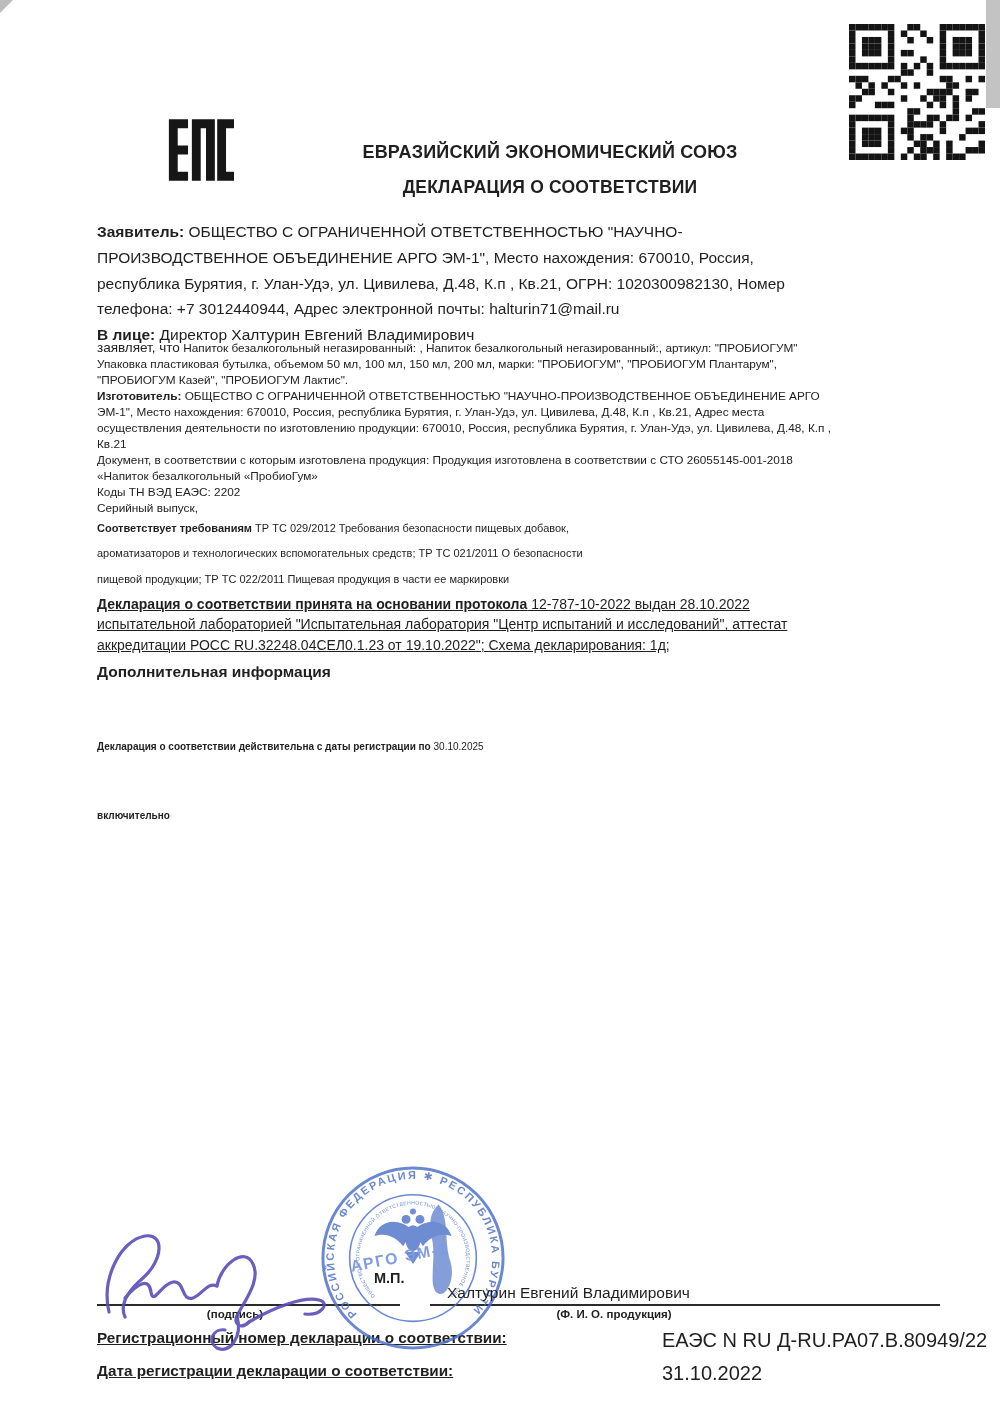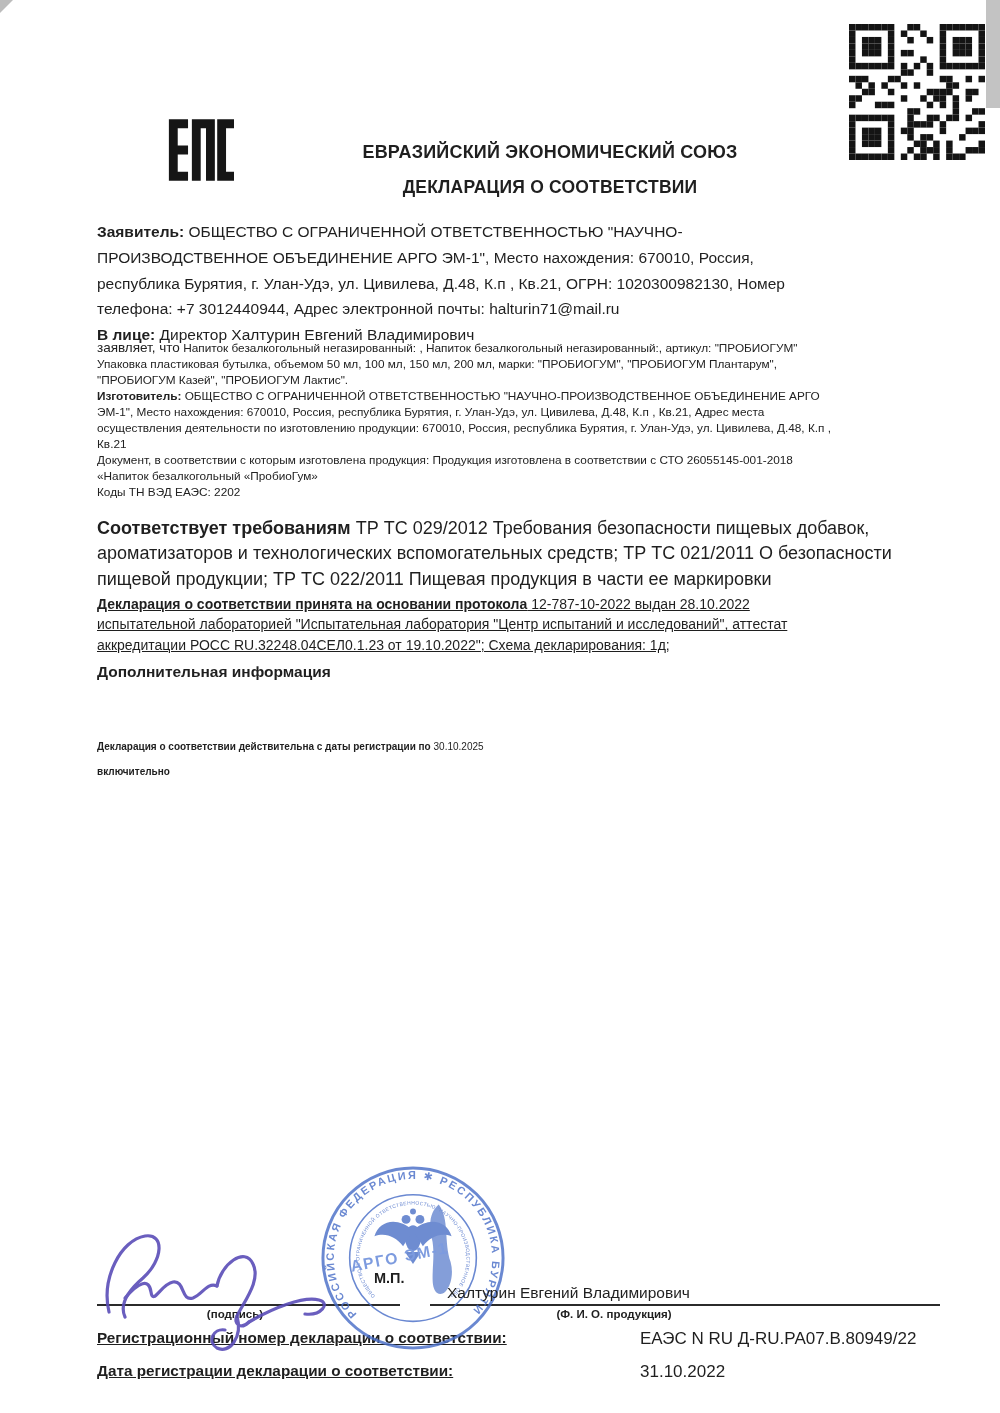--- a/index.html
+++ b/index.html
@@ -3,45 +3,45 @@
 <meta charset="utf-8">
 <style>
   html,body{margin:0;padding:0;background:#e9e9e9;}
   #page{
     position:relative;width:1000px;height:1413px;background:#ffffff;
     font-family:"Liberation Sans","DejaVu Sans",sans-serif;color:#1f1f1f;
     overflow:hidden;margin:0 auto;
   }
   .abs{position:absolute;}
   .prelines{white-space:pre-line;}
-  .b{font-weight:bold;}
+  .b{font-weight:bold;margin-top:44px;}
   
   .titles{left:100px;right:0;text-align:center;font-weight:bold;letter-spacing:.2px;}
   #title-union{top:142px;font-size:18px;}
   #title-decl{top:177px;font-size:17.5px;}
   
   .para{left:97px;width:866px;}
   #p-applicant{top:219px;font-size:15.5px;line-height:25.8px;}
   #p-small{top:340px;font-size:11.8px;line-height:16px;color:#222;}
   #p-small .biglabel{font-size:13.5px;font-weight:normal;}
-  #p-conform{top:516px;font-size:18px;line-height:25.3px;}
+  #p-conform{top:516px;font-size:11px;line-height:25.3px;}
   #p-basis{top:594px;font-size:14px;line-height:20.4px;text-decoration:underline;}
   #p-add{top:663px;font-size:15.5px;font-weight:bold;}
   #p-valid{top:735px;font-size:10px;line-height:24.5px;}
   
   .sigline{top:1304px;height:2px;background:#2b2b2b;}
   #line-left{left:97px;width:303px;}
   #line-right{left:430px;width:510px;}
   .caption{top:1308px;width:170px;text-align:center;font-size:11.5px;font-weight:bold;}
   #cap-sign{left:150px;}
   #cap-fio{left:529px;}
   #mp{left:374px;top:1270px;font-size:14.5px;font-weight:bold;z-index:6;}
   #fio{left:447px;top:1284px;font-size:15.5px;z-index:6;}
   .reglabel{left:97px;font-size:15.3px;font-weight:bold;text-decoration:underline;}
-  .regvalue{left:640px;font-size:17px;}
+  .regvalue{left:662px;font-size:20px;}
   #reg-label,#reg-value{top:1329px;}
   #date-label,#date-value{top:1362px;}
   
   #eac-logo{left:168px;top:113px;}
   #qr{left:849px;top:24px;}
   #stamp{left:318px;top:1163px;z-index:3;}
   #signature{left:95px;top:1220px;z-index:4;}
   
   #artifact-right{left:986px;top:0;width:14px;height:108px;background:#c3c3c3;}
   #artifact-corner{left:0;top:0;width:0;height:0;border-left:13px solid #ababab;border-bottom:13px solid transparent;opacity:.8;}
@@ -287,20 +287,21 @@
     </div>
     <div>
       <span class="b">Изготовитель:</span><span class="prelines"> ОБЩЕСТВО С ОГРАНИЧЕННОЙ ОТВЕТСТВЕННОСТЬЮ "НАУЧНО-ПРОИЗВОДСТВЕННОЕ ОБЪЕДИНЕНИЕ АРГО
 ЭМ-1", Место нахождения: 670010, Россия, республика Бурятия, г. Улан-Удэ, ул. Цивилева, Д.48, К.п , Кв.21, Адрес места
 осуществления деятельности по изготовлению продукции: 670010, Россия, республика Бурятия, г. Улан-Удэ, ул. Цивилева, Д.48, К.п ,
 Кв.21</span>
     </div>
     <div class="prelines">Документ, в соответствии с которым изготовлена продукция: Продукция изготовлена в соответствии с СТО 26055145-001-2018
 «Напиток безалкогольный «ПробиоГум»</div>
     <div>Коды ТН ВЭД ЕАЭС: 2202</div>
+    <div>Серийный выпуск,</div>
   </div>
 
   <div class="abs para" id="p-conform">
     <span class="b">Соответствует требованиям</span><span class="prelines">  ТР ТС 029/2012 Требования безопасности пищевых добавок,
 ароматизаторов и технологических вспомогательных средств; ТР ТС 021/2011 О безопасности
 пищевой продукции; ТР ТС 022/2011 Пищевая продукция в части ее маркировки</span>
   </div>
 
   <div class="abs para" id="p-basis">
     <span class="b">Декларация о соответствии принята на основании протокола</span><span class="prelines"> 12-787-10-2022 выдан 28.10.2022

